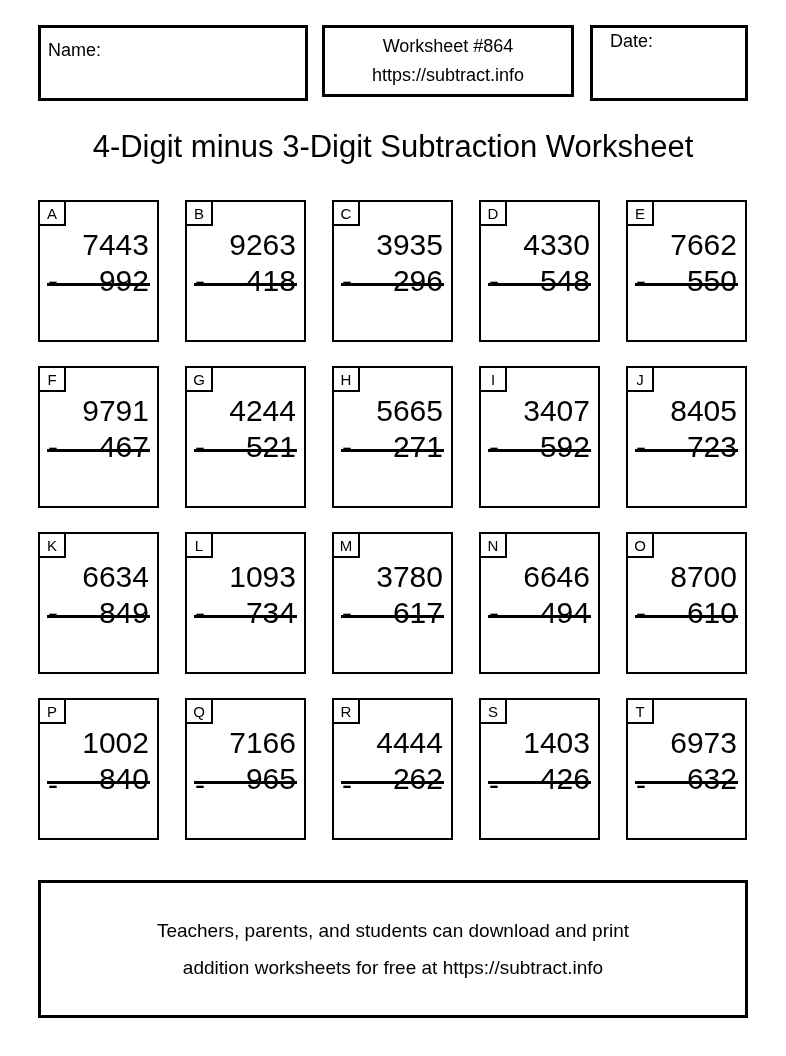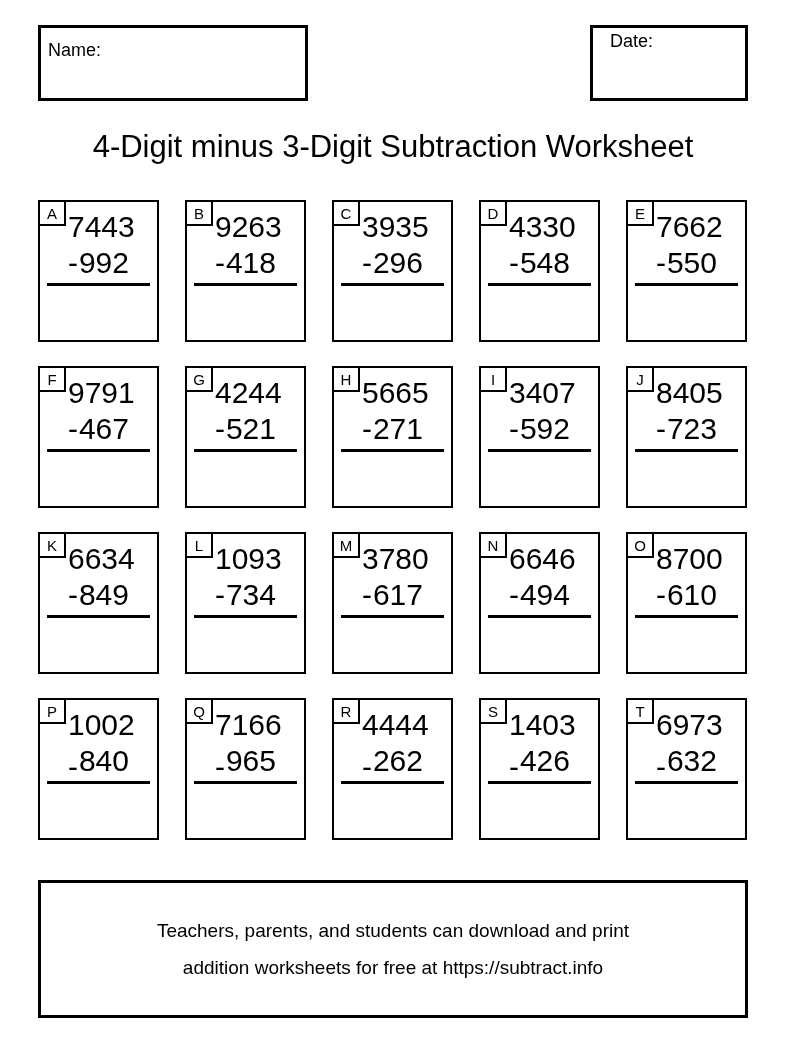--- a/index.html
+++ b/index.html
@@ -38,21 +38,21 @@
     position:relative; width:121px; height:142px;
     border:2px solid #000; background:#fff;
   }
   .plabel {
     position:absolute; left:0; top:0; width:26px; height:24px;
     border-right:2px solid #000; border-bottom:2px solid #000;
     display:flex; align-items:center; justify-content:center;
     font-size:15px;
   }
   .numbers {
-    margin-top:7px; padding:0 28px;
+    margin-top:25px; padding:0 8px;
     font-size:30px; line-height:36px;
   }
   .minuend { text-align:right; }
   .subtract-row { display:flex; justify-content:space-between; align-items:baseline; }
   .minus { display:inline-block; }
   .minus-low .minus { transform:translateY(6px); }
   .answer-line {
     position:absolute; left:7px; right:7px; top:81px;
     border-top:3px solid #000;
   }
@@ -66,20 +66,24 @@
 </style>
 </head>
 <body>
 
 <div class="page">
 
   <div class="header">
     <div class="hbox name-box">
       <span class="hlabel">Name:</span>
     </div>
+    <div class="hbox ws-box">
+      <div class="ws-line">Worksheet #864</div>
+      <div class="ws-line">https://subtract.info</div>
+    </div>
     <div class="hbox date-box">
       <span class="hlabel">Date:</span>
     </div>
   </div>
 
   <div class="title">4-Digit minus 3-Digit Subtraction Worksheet</div>
 
   <div class="grid">
   <div class="problem">
     <div class="plabel">A</div>

